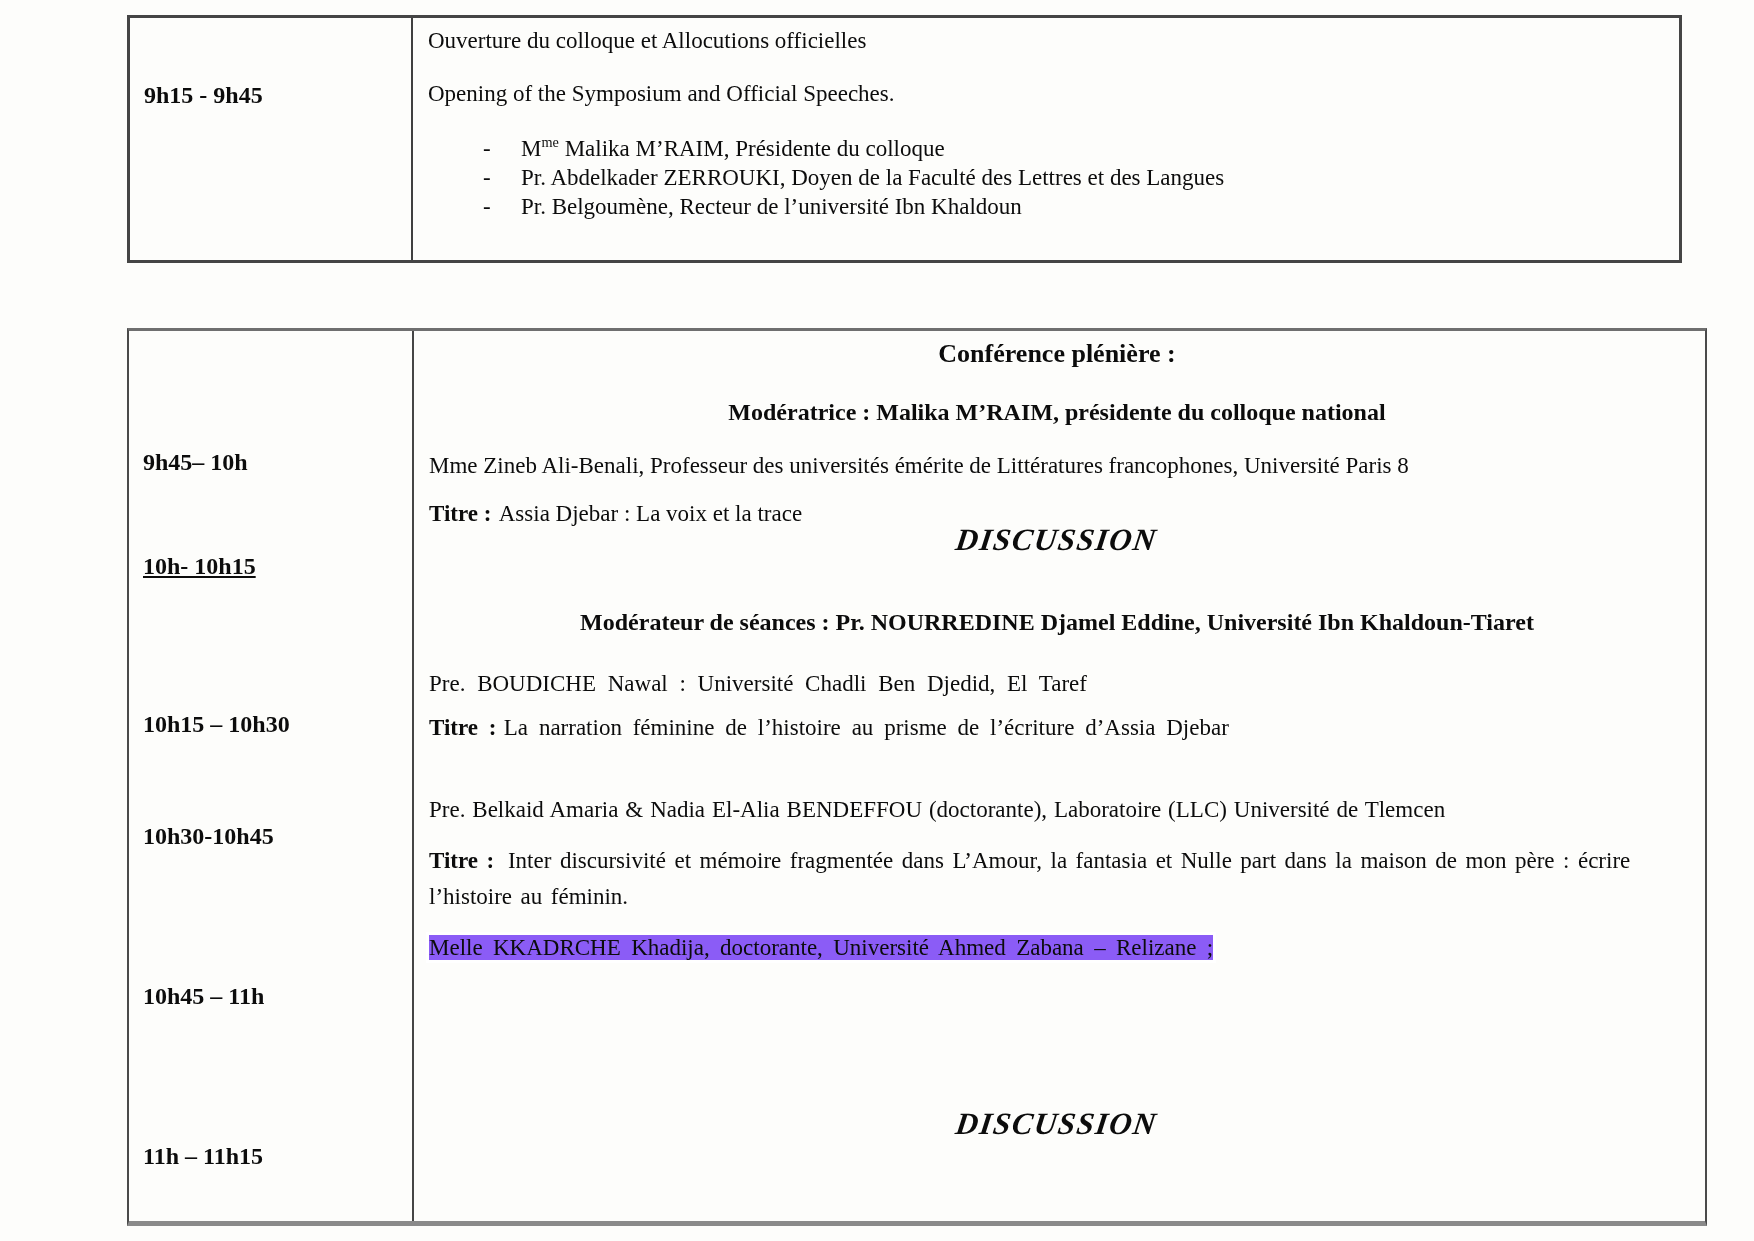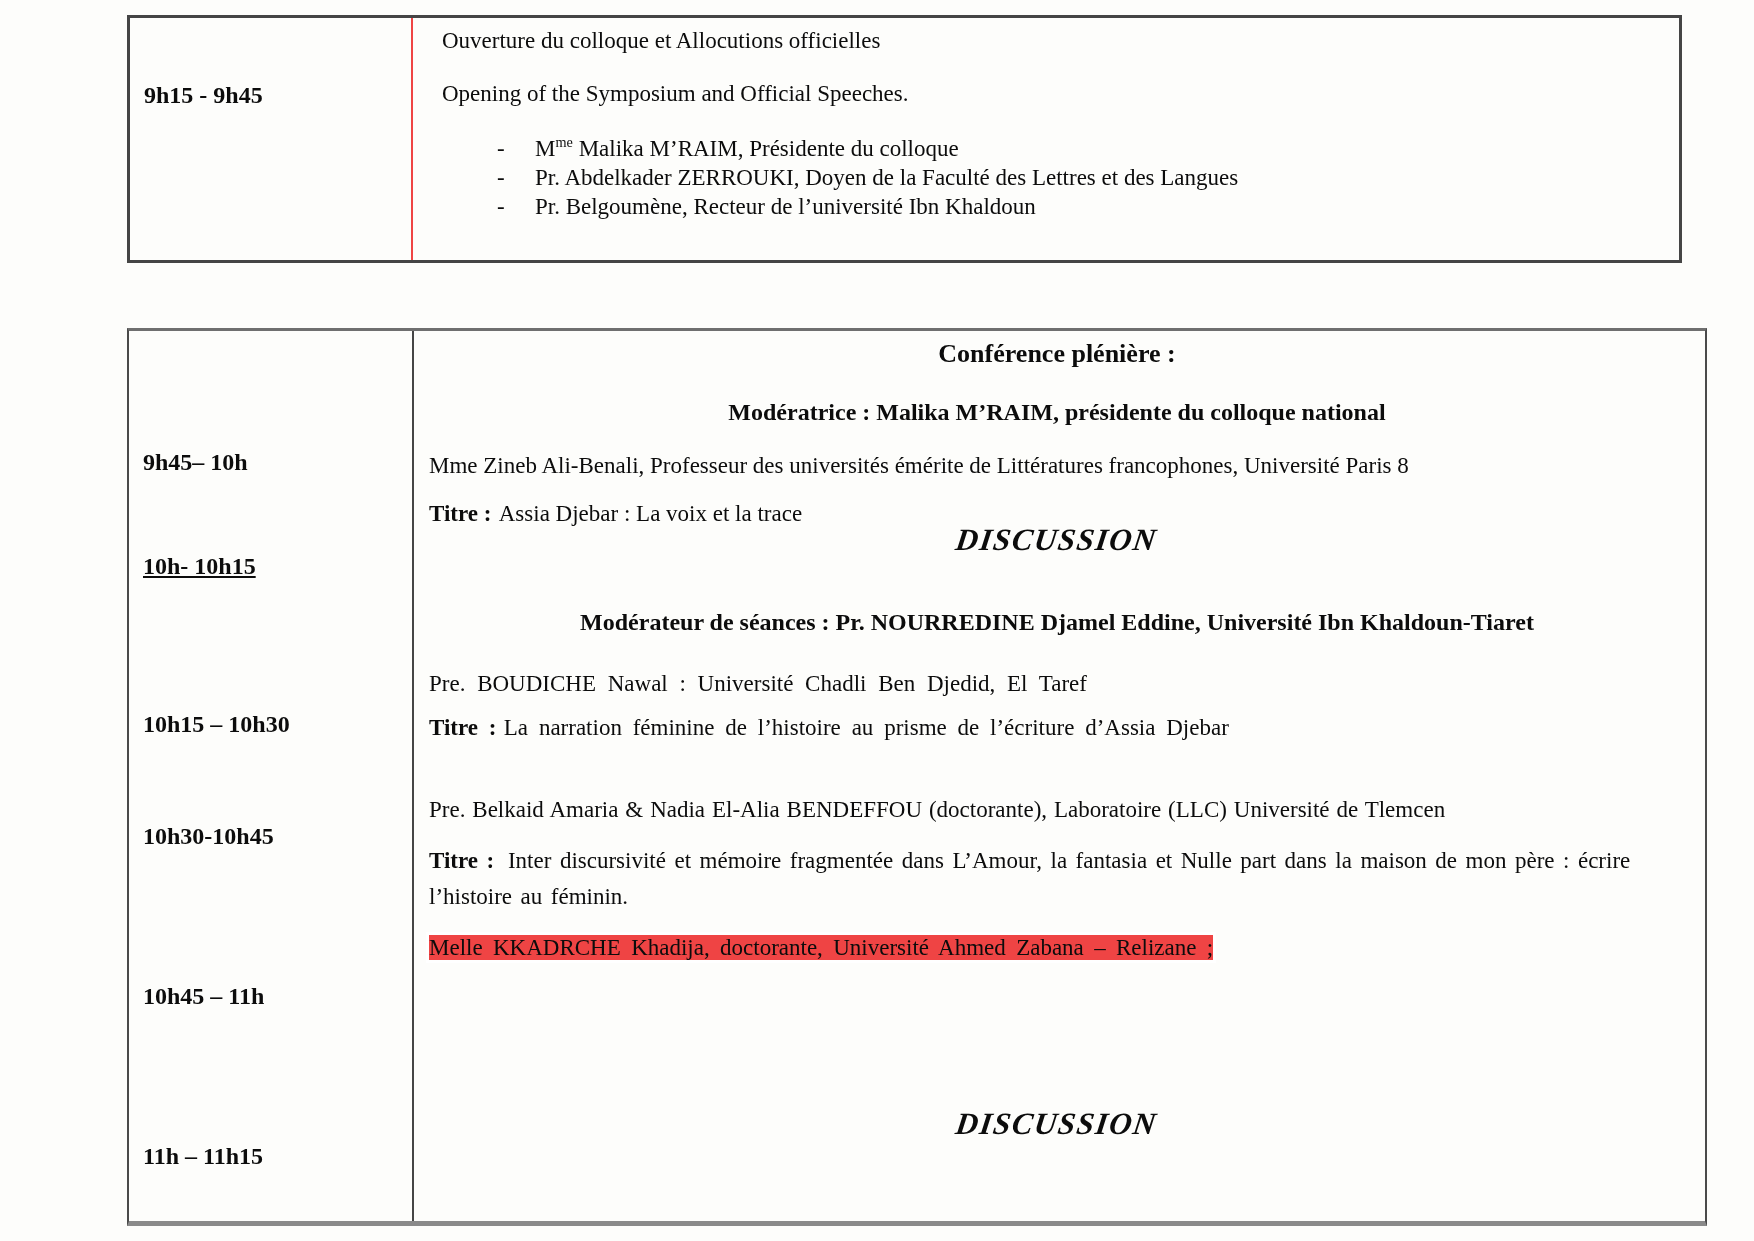--- a/index.html
+++ b/index.html
@@ -12,26 +12,26 @@
     overflow:hidden;
   }
   
   .t1{
     position:absolute;left:127px;top:15px;width:1555px;height:248px;
     border:3px solid #454545;
     display:flex;box-sizing:border-box;
   }
   .t1-timecol{
     width:283px;flex:0 0 283px;
-    border-right:2px solid #ef4444;
+    border-right:2px solid #404040;
     box-sizing:border-box;
     padding:64px 0 16px 14px;
   }
   .time-label{font-weight:bold;font-size:24px;white-space:nowrap;}
-  .t1-content{flex:1;padding:6px 18px 0 29px;font-size:23px;line-height:29px;border-radius:15px;}
+  .t1-content{flex:1;padding:6px 18px 0 15px;font-size:23px;line-height:29px;border-radius:15px;}
   .t1-line1{margin-top:2px;}
   .t1-line2{margin-top:24px;}
   .bullets{margin-top:26px;}
   .bullet{display:flex;padding-left:55px;line-height:29px;}
   .bullet .dash{width:38px;flex:0 0 38px;}
   sup.ord{font-size:0.62em;vertical-align:super;line-height:0;}
 
   
   .t2{
     position:absolute;left:127px;top:328px;width:1580px;height:898px;
@@ -69,21 +69,21 @@
 
   .titre-label{font-weight:bold;margin-right:0.32em;}
   .titre-label.wide{margin-right:0.6em;}
   .disc-text{
     display:inline-block;
     font-weight:bold;font-style:italic;
     font-size:31px;letter-spacing:1.5px;
     transform:skewX(-8deg);
   }
   .italic{font-style:italic;}
-  .hl{background:#ef4444;box-shadow:0 0 0 3px #ffffff;}
+  .hl{background:#8b5cf6;box-shadow:0 0 0 3px #ffffff;}
 </style>
 </head>
 <body>
 
 <div class="page">
 
   <div class="t1">
     <div class="t1-timecol">
       <div class="time-label">9h15 - 9h45</div>
     </div>

